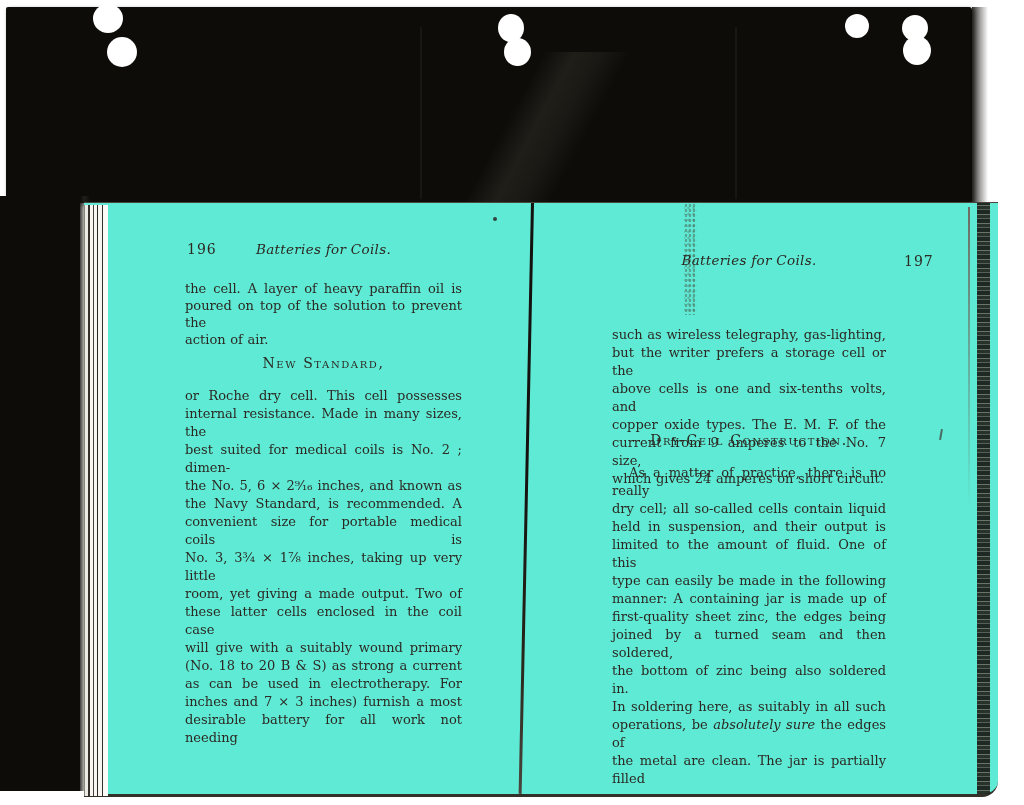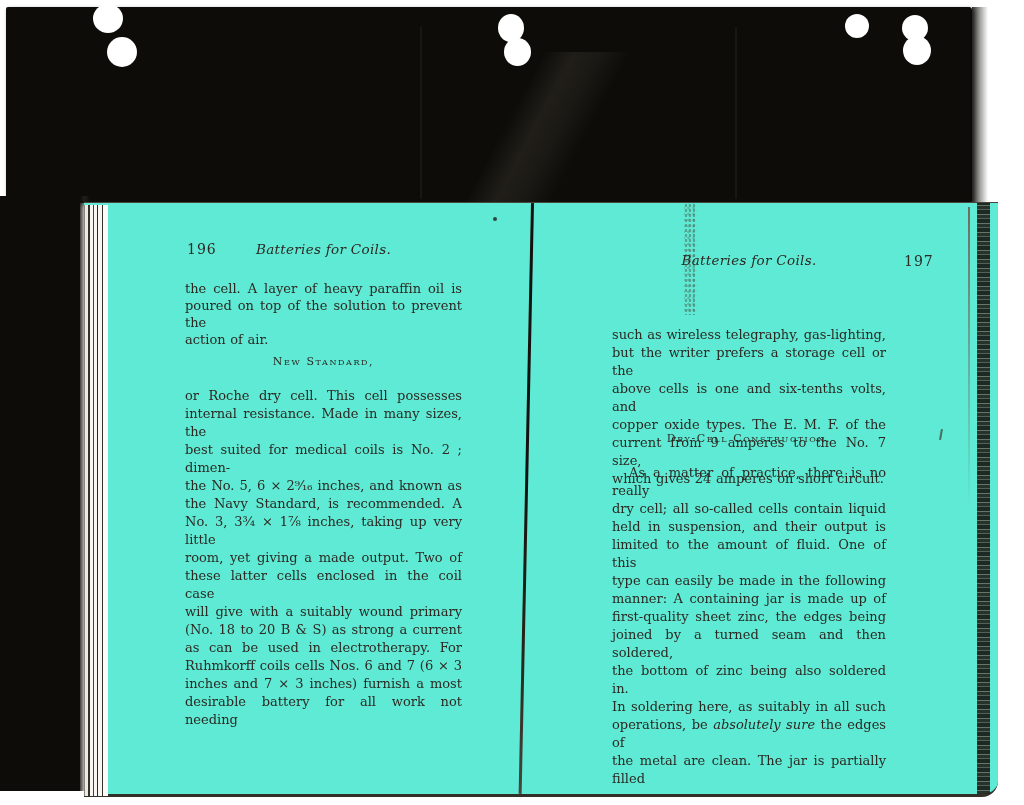--- a/index.html
+++ b/index.html
@@ -87,21 +87,21 @@
   .page-right { left:528px; width:274px; }
   .p-header { position:absolute; width:100%; height:18px; }
   .page-left  .p-header { top:38px; }
   .page-right .p-header { top:49px; }
   .pagenum { font-size:14px; letter-spacing:1px; }
   .page-left  .pagenum { position:absolute; left:2px; top:0; }
   .page-right .pagenum { position:absolute; left:292px; top:1px; }
   .runhead { display:block; text-align:center; font-style:italic; font-size:13.5px; letter-spacing:.3px; }
   .sechead {
     position:absolute; width:100%; text-align:center;
-    font-variant:small-caps; font-size:11px; letter-spacing:1.6px;
+    font-variant:small-caps; font-size:14px; letter-spacing:1.6px;
   }
   .page-left  .sechead { top:152px; }
   .page-right .sechead { top:229px; }
   .text { position:absolute; width:100%; font-size:13px; line-height:18px; }
   .lp-intro { top:77px;  line-height:17px; }
   .lp-body  { top:184px; }
   .rp-intro { top:88px;margin-top:35px; }
   .rp-body  { top:261px; }
   .text .tline { text-align:justify; text-align-last:justify; word-spacing:.5px; }
   .text .tline.last { text-align-last:left; }
@@ -149,27 +149,27 @@
           <div class="tline">poured on top of the solution to prevent the</div>
           <div class="tline last">action of air.</div>
         </div>
       <div class="sechead">New Standard,</div>
       <div class="text lp-body">
           <div class="tline first">or Roche dry cell. This cell possesses</div>
           <div class="tline">internal resistance. Made in many sizes, the</div>
           <div class="tline">best suited for medical coils is No. 2 ; dimen-</div>
           <div class="tline">the No. 5, 6 × 2⁹⁄₁₆ inches, and known as</div>
           <div class="tline">the Navy Standard, is recommended. A</div>
+          <div class="tline">convenient size for portable medical coils is</div>
           <div class="tline">No. 3, 3¾ × 1⅞ inches, taking up very little</div>
           <div class="tline">room, yet giving a made output. Two of</div>
           <div class="tline">these latter cells enclosed in the coil case</div>
           <div class="tline">will give with a suitably wound primary</div>
           <div class="tline">(No. 18 to 20 B &amp; S) as strong a current</div>
           <div class="tline">as can be used in electrotherapy. For</div>
-          <div class="tline">Ruhmkorff coils cells Nos. 6 and 7 (6 × 3</div>
           <div class="tline">inches and 7 × 3 inches) furnish a most</div>
           <div class="tline">desirable battery for all work not needing</div>
         </div>
     </div>
 
     <div class="page page-right">
       <div class="p-header">
         <span class="runhead">Batteries for Coils.</span>
         <span class="pagenum">197</span>
       </div>

